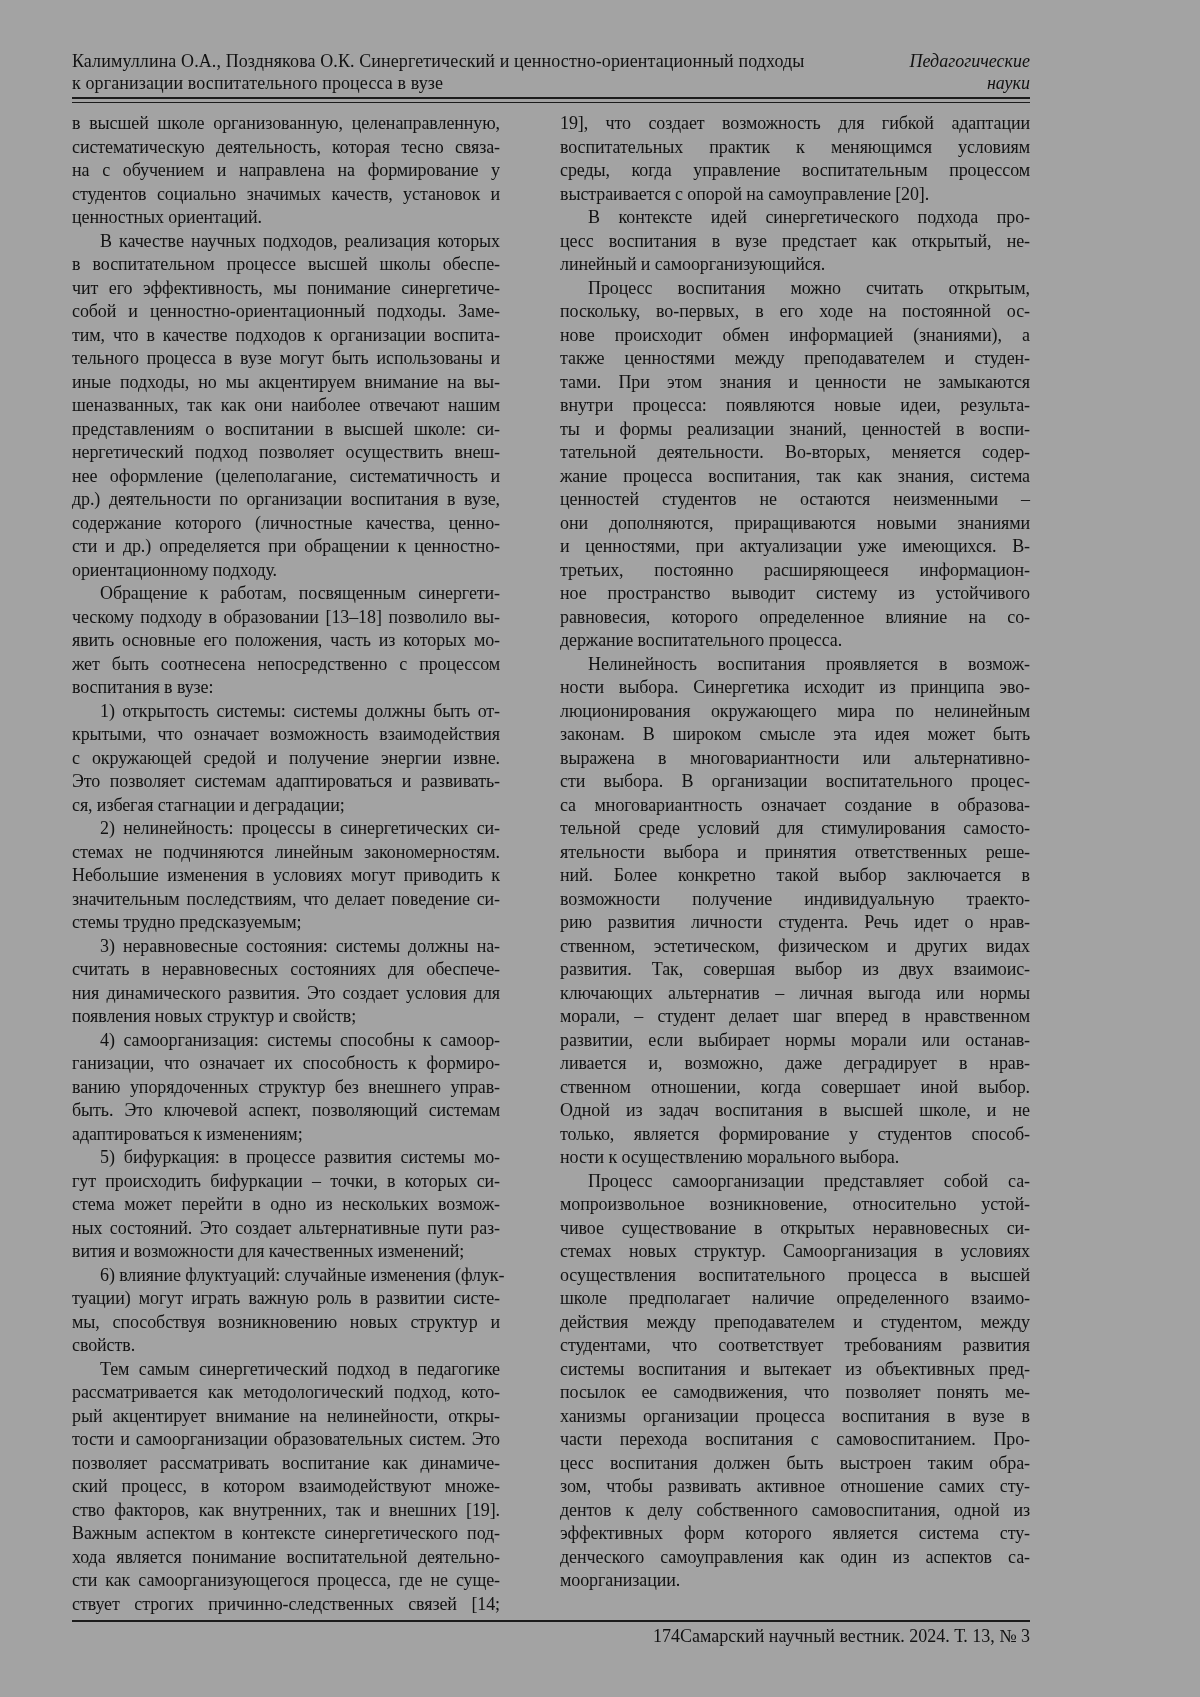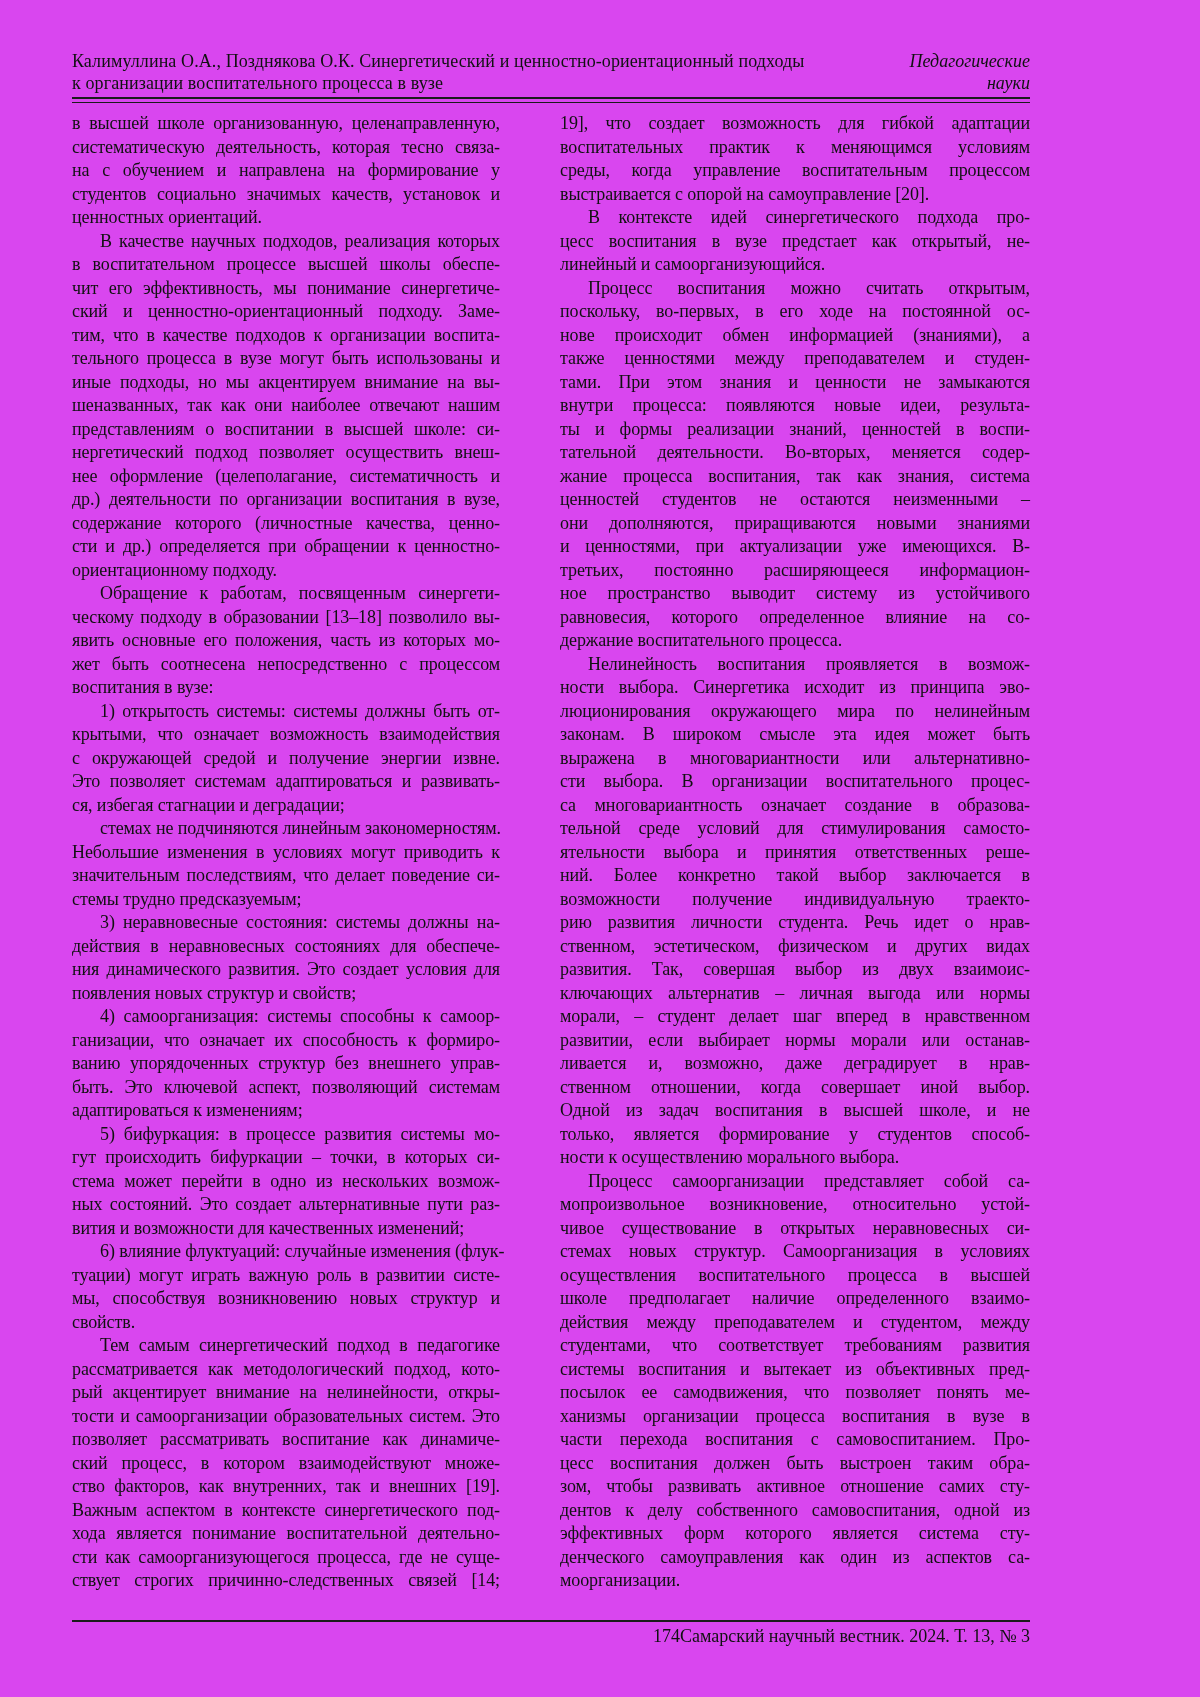--- a/index.html
+++ b/index.html
@@ -1,21 +1,21 @@
 <!DOCTYPE html>
 <html lang="ru"><head>
 <meta charset="utf-8">
 <style>
   html, body { margin: 0; padding: 0; background: #fff; }
   .page {
     position: relative;
     width: 1200px;
     height: 1697px;
     box-sizing: border-box;
-    background: #d946ef;
+    background: #a3a3a3;
     color: #111111;
     font-family: "Liberation Serif", "DejaVu Serif", serif;
     font-size: 18px;
     padding: 50px 170px 0 72px;
     overflow: hidden;
   }
   
   .header { display: flex; justify-content: space-between; align-items: flex-start; }
   .running-head { line-height: 22px; letter-spacing: 0.1px; }
   .section-head { text-align: right; font-style: italic; line-height: 22px; white-space: nowrap; }
@@ -78,21 +78,21 @@
           <div class="line">в высшей школе организованную, целенаправленную,</div>
           <div class="line">систематическую деятельность, которая тесно связа-</div>
           <div class="line">на с обучением и направлена на формирование у</div>
           <div class="line">студентов социально значимых качеств, установок и</div>
           <div class="line endline">ценностных ориентаций.</div>
         </div>
         <div class="para indent">
           <div class="line">В качестве научных подходов, реализация которых</div>
           <div class="line">в воспитательном процессе высшей школы обеспе-</div>
           <div class="line">чит его эффективность, мы понимание синергетиче-</div>
-          <div class="line">ский и ценностно-ориентационный подходу. Заме-</div>
+          <div class="line">собой и ценностно-ориентационный подходы. Заме-</div>
           <div class="line">тим, что в качестве подходов к организации воспита-</div>
           <div class="line">тельного процесса в вузе могут быть использованы и</div>
           <div class="line">иные подходы, но мы акцентируем внимание на вы-</div>
           <div class="line">шеназванных, так как они наиболее отвечают нашим</div>
           <div class="line">представлениям о воспитании в высшей школе: си-</div>
           <div class="line">нергетический подход позволяет осуществить внеш-</div>
           <div class="line">нее оформление (целеполагание, систематичность и</div>
           <div class="line">др.) деятельности по организации воспитания в вузе,</div>
           <div class="line">содержание которого (личностные качества, ценно-</div>
           <div class="line">сти и др.) определяется при обращении к ценностно-</div>
@@ -106,28 +106,29 @@
           <div class="line endline">воспитания в вузе:</div>
         </div>
         <div class="para indent">
           <div class="line">1) открытость системы: системы должны быть от-</div>
           <div class="line">крытыми, что означает возможность взаимодействия</div>
           <div class="line">с окружающей средой и получение энергии извне.</div>
           <div class="line">Это позволяет системам адаптироваться и развивать-</div>
           <div class="line endline">ся, избегая стагнации и деградации;</div>
         </div>
         <div class="para indent">
+          <div class="line">2) нелинейность: процессы в синергетических си-</div>
           <div class="line">стемах не подчиняются линейным закономерностям.</div>
           <div class="line">Небольшие изменения в условиях могут приводить к</div>
           <div class="line">значительным последствиям, что делает поведение си-</div>
           <div class="line endline">стемы трудно предсказуемым;</div>
         </div>
         <div class="para indent">
           <div class="line">3) неравновесные состояния: системы должны на-</div>
-          <div class="line">действия в неравновесных состояниях для обеспече-</div>
+          <div class="line">считать в неравновесных состояниях для обеспече-</div>
           <div class="line">ния динамического развития. Это создает условия для</div>
           <div class="line endline">появления новых структур и свойств;</div>
         </div>
         <div class="para indent">
           <div class="line">4) самоорганизация: системы способны к самоор-</div>
           <div class="line">ганизации, что означает их способность к формиро-</div>
           <div class="line">ванию упорядоченных структур без внешнего управ-</div>
           <div class="line">быть. Это ключевой аспект, позволяющий системам</div>
           <div class="line endline">адаптироваться к изменениям;</div>
         </div>

